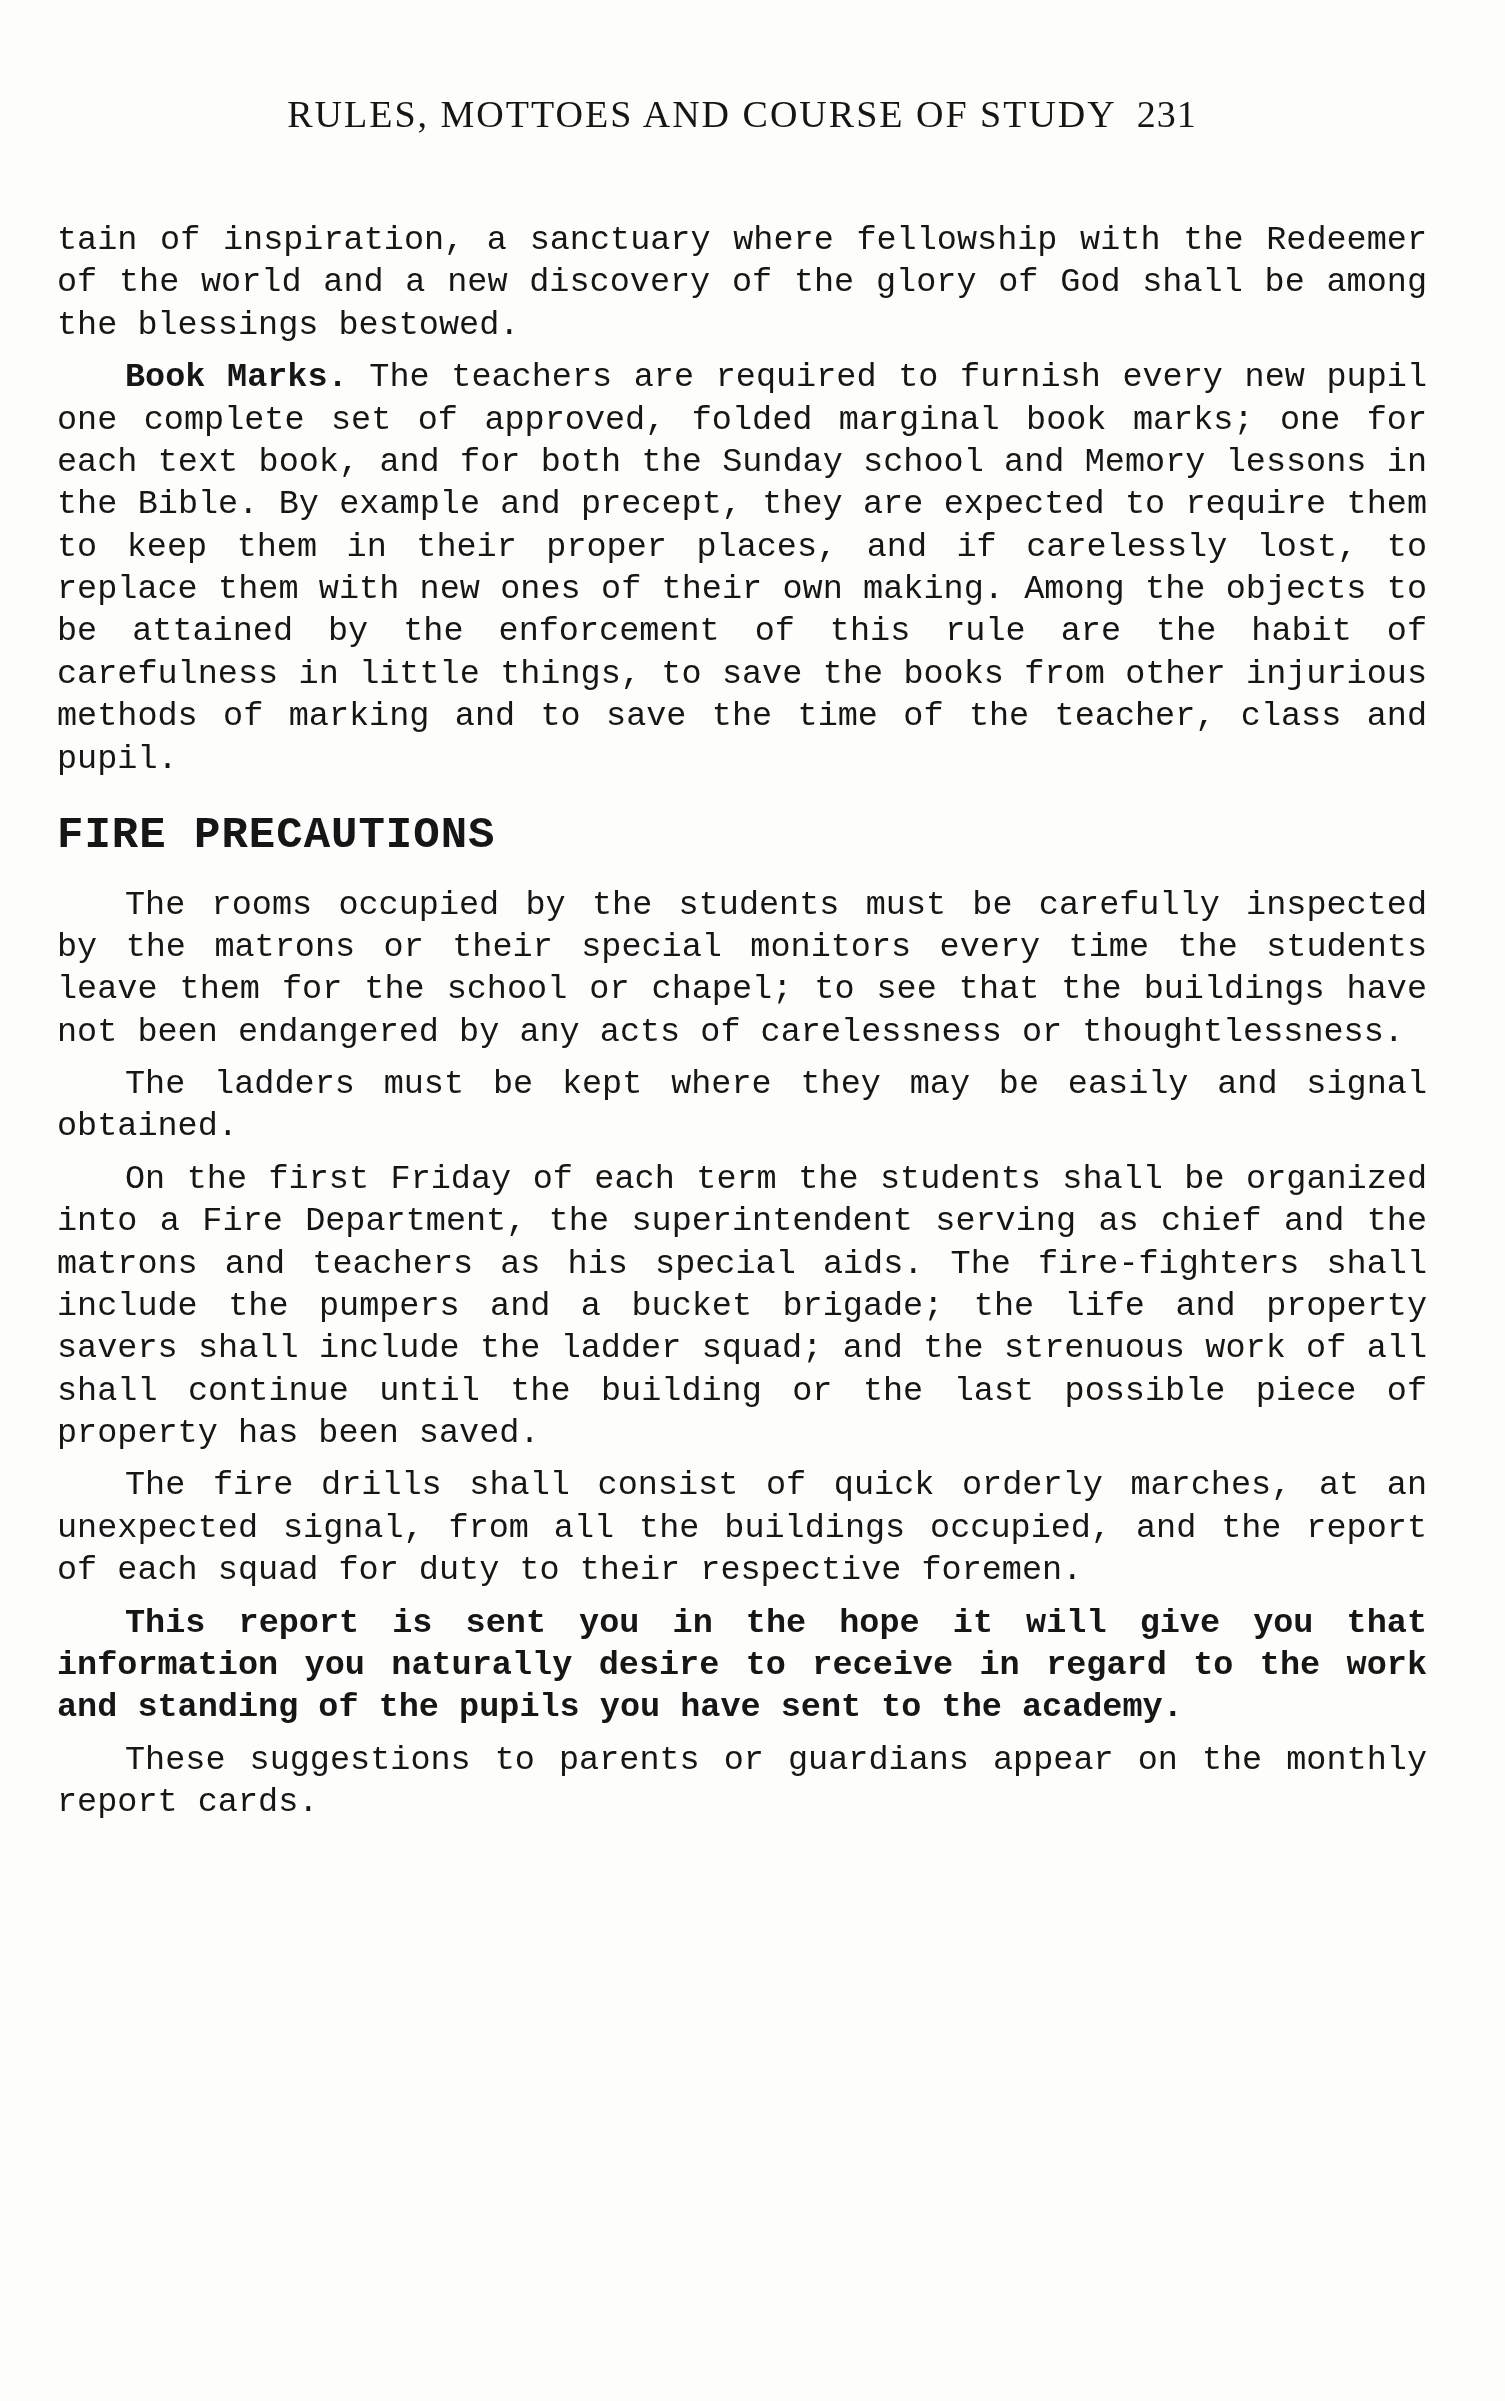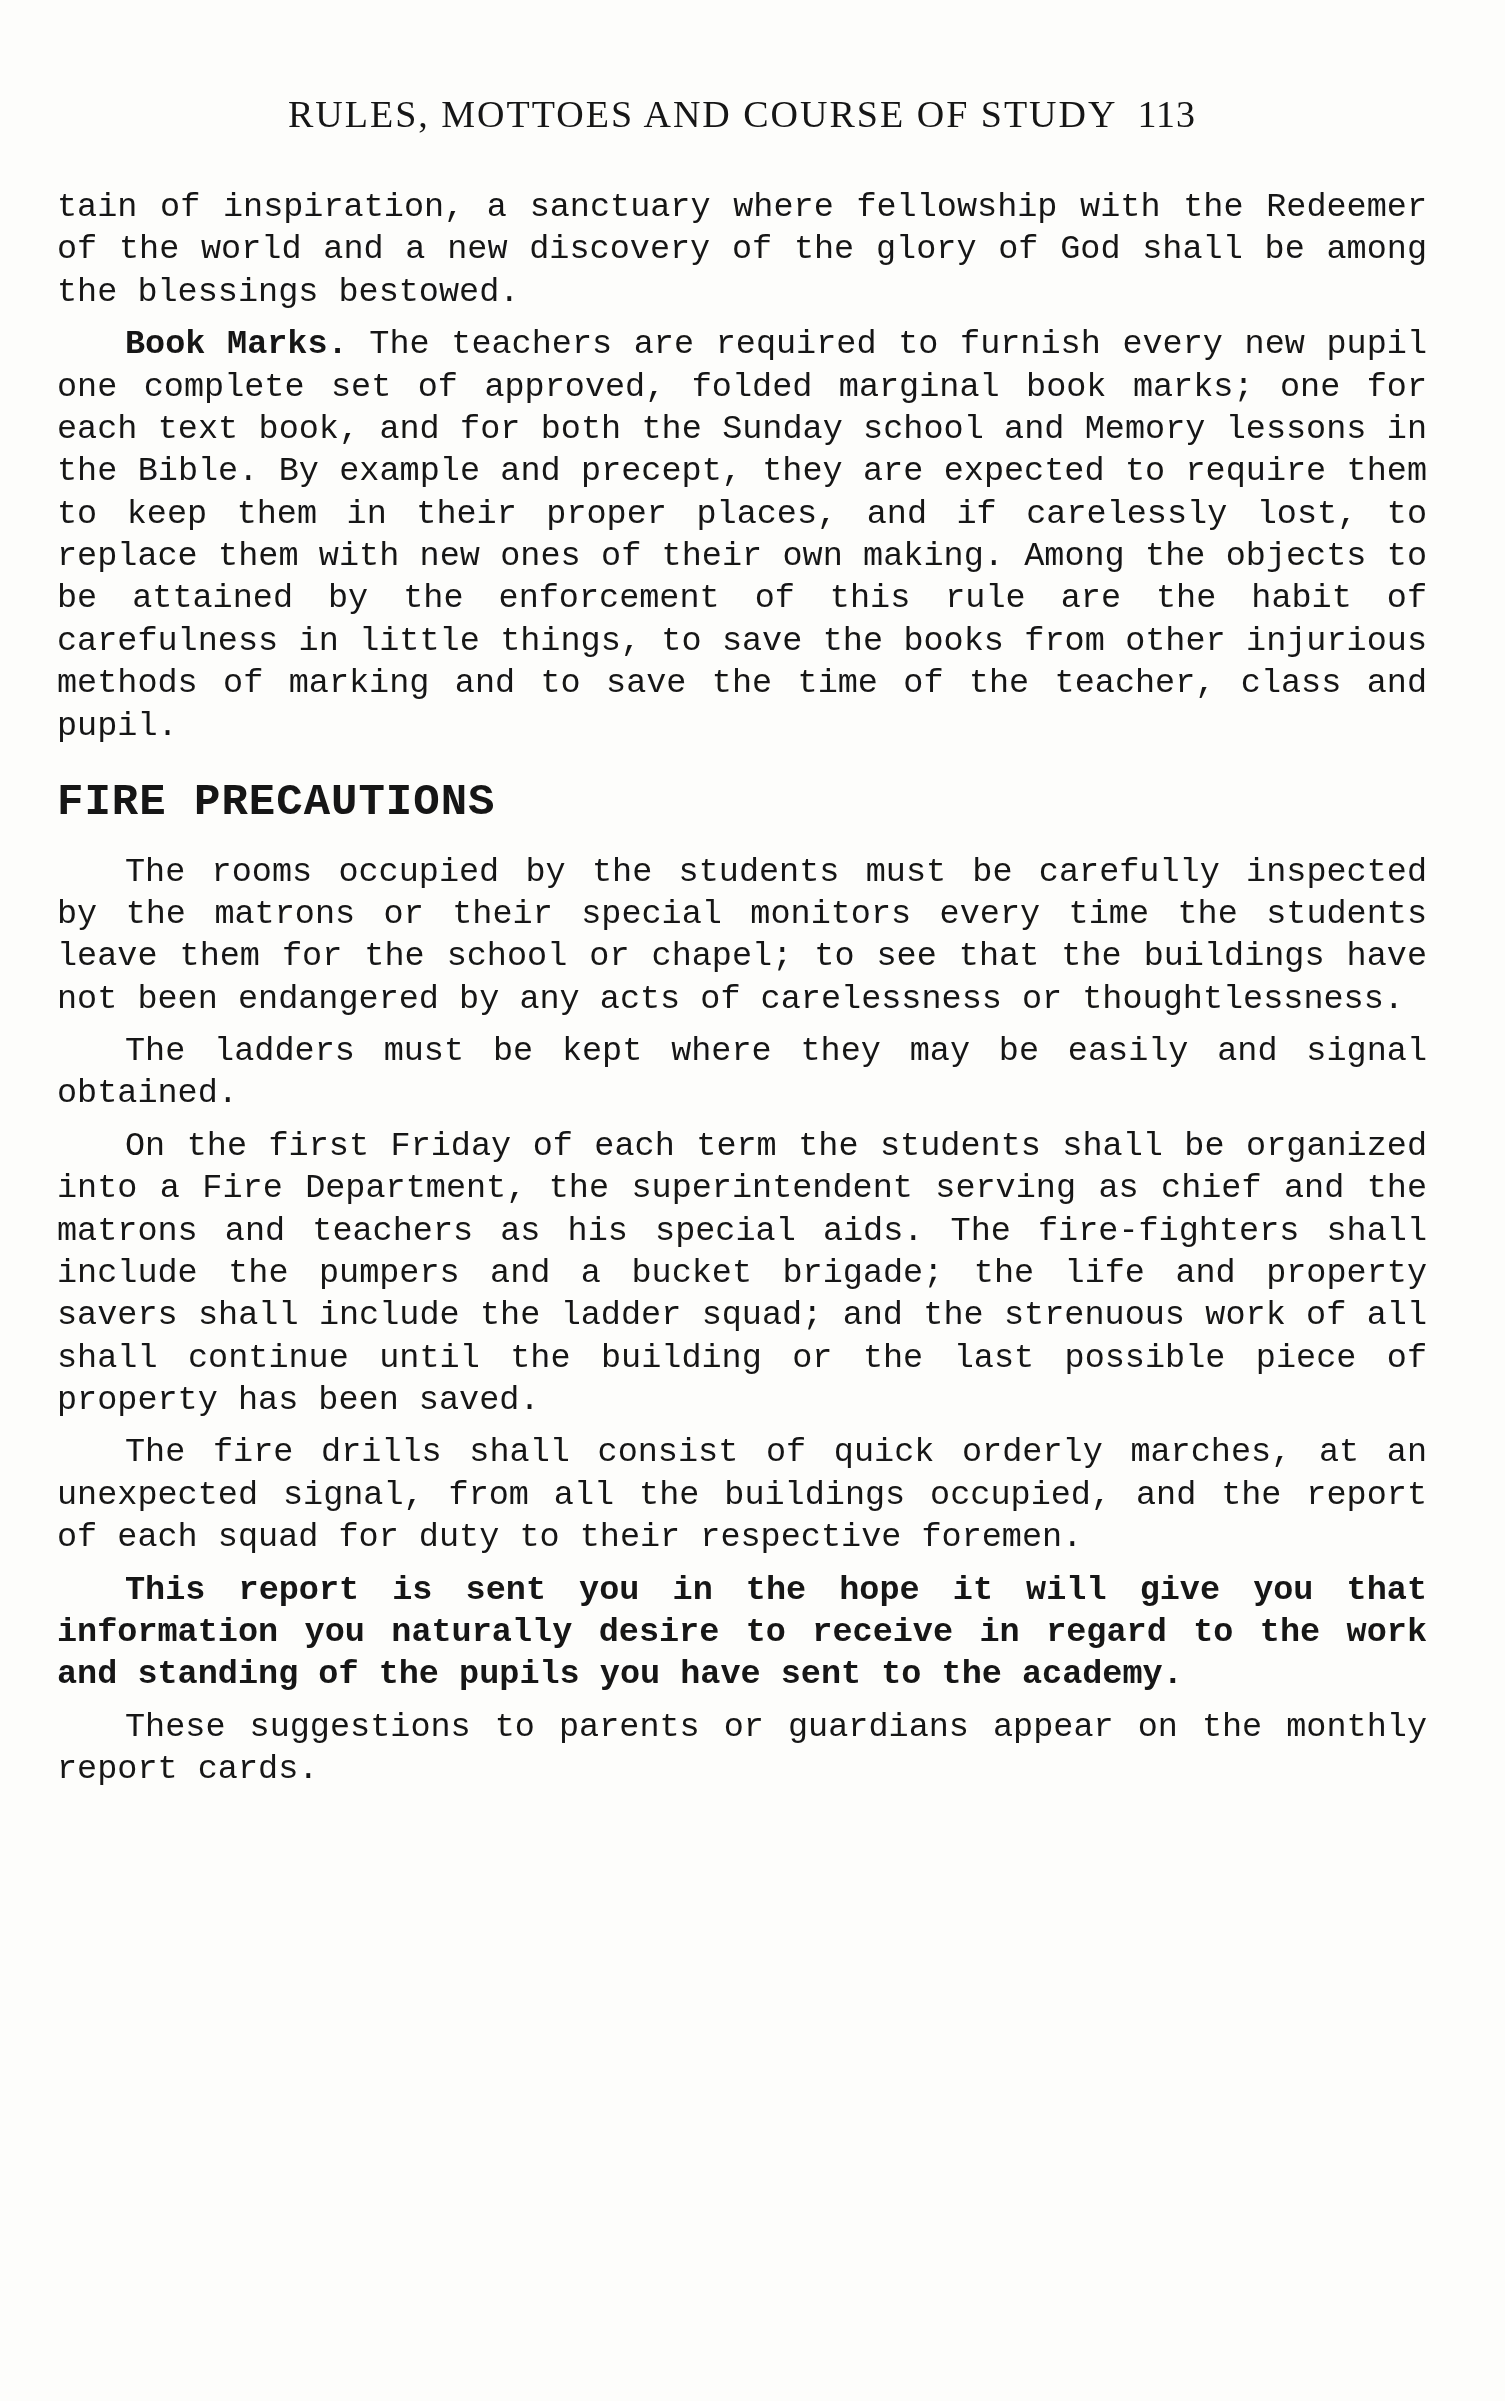--- a/index.html
+++ b/index.html
@@ -19,21 +19,21 @@
     padding: 92px 78px 40px 57px;
     overflow: hidden;
   }
   .running-head {
     display: flex;
     justify-content: center;
     align-items: flex-end;
     gap: 20px;
     font-size: 38px;
     letter-spacing: 2px;
-    margin-bottom: 50px;
+    margin-bottom: 83px;
     white-space: nowrap;
   }
   .running-head .title { font-weight: normal; }
   .running-head .pagenum { letter-spacing: 1px; }
   .body-text {
     font-size: 33.5px;
     line-height: 1.265;
     text-align: justify;
     font-family: Liberation Mono, monospace;
   }
@@ -54,21 +54,21 @@
   h2.section-heading.regular { font-weight: bold; }
   p.para.heavy { font-weight: bold; }
 </style>
 </head>
 <body>
 
 <div class="page">
 
   <div class="running-head">
     <span class="title">RULES, MOTTOES AND COURSE OF STUDY</span>
-    <span class="pagenum">113</span>
+    <span class="pagenum">231</span>
   </div>
 
   <div class="body-text">
 
     <p class="para no-indent">tain of inspiration, a sanctuary where fellowship with the Redeemer of the world and a new discovery of the glory of God shall be among the blessings bestowed.</p>
 
     <p class="para"><span class="lead-bold">Book Marks.</span> <span>The teachers are required to furnish every new pupil one complete set of approved, folded marginal book marks; one for each text book, and for both the Sunday school and Memory lessons in the Bible. By example and precept, they are expected to require them to keep them in their proper places, and if carelessly lost, to replace them with new ones of their own making. Among the objects to be attained by the enforcement of this rule are the habit of carefulness in little things, to save the books from other injurious methods of marking and to save the time of the teacher, class and pupil.</span></p>
 
     <h2 class="section-heading regular">FIRE PRECAUTIONS</h2>
 

